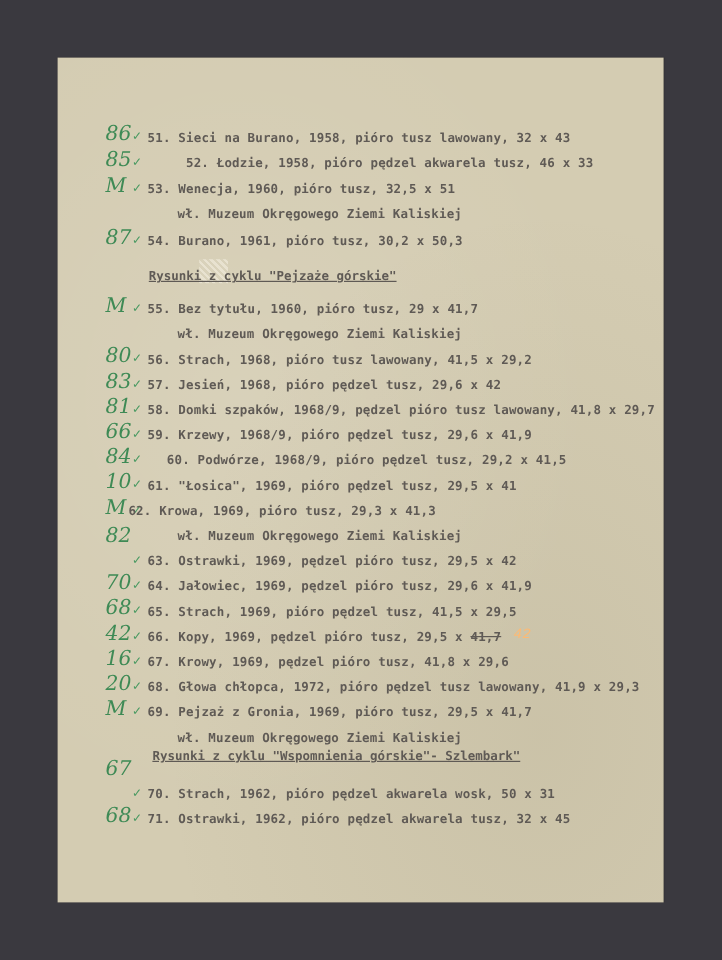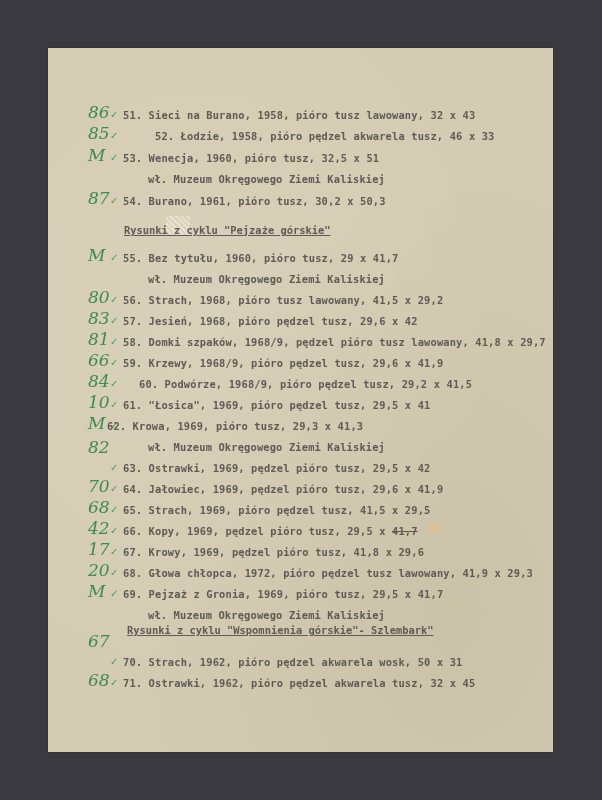--- a/index.html
+++ b/index.html
@@ -113,21 +113,21 @@
     <span class="hand" style="left: 88px; top: 478px;">70</span>
     <span class="check" style="left: 110px; top: 483px;">✓</span>
     <div class="line" style="left: 123px; top: 483px;">64. Jałowiec, 1969, pędzel pióro tusz, 29,6 x 41,9</div>
     <span class="hand" style="left: 88px; top: 499px;">68</span>
     <span class="check" style="left: 110px; top: 504px;">✓</span>
     <div class="line" style="left: 123px; top: 504px;">65. Strach, 1969, pióro pędzel tusz, 41,5 x 29,5</div>
     <span class="hand" style="left: 88px; top: 520px;">42</span>
     <span class="check" style="left: 110px; top: 525px;">✓</span>
     <span class="pencil" style="left: 428px; top: 522px;">42</span>
     <div class="line" style="left: 123px; top: 525px;"><span>66. Kopy, 1969, pędzel pióro tusz, 29,5 x </span><span class="strike">41,7</span></div>
-    <span class="hand" style="left: 88px; top: 541px;">17</span>
+    <span class="hand" style="left: 88px; top: 541px;">16</span>
     <span class="check" style="left: 110px; top: 546px;">✓</span>
     <div class="line" style="left: 123px; top: 546px;">67. Krowy, 1969, pędzel pióro tusz, 41,8 x 29,6</div>
     <span class="hand" style="left: 88px; top: 562px;">20</span>
     <span class="check" style="left: 110px; top: 567px;">✓</span>
     <div class="line" style="left: 123px; top: 567px;">68. Głowa chłopca, 1972, pióro pędzel tusz lawowany, 41,9 x 29,3</div>
     <span class="hand" style="left: 88px; top: 583px;">M</span>
     <span class="check" style="left: 110px; top: 588px;">✓</span>
     <div class="line" style="left: 123px; top: 588px;">69. Pejzaż z Gronia, 1969, pióro tusz, 29,5 x 41,7</div>
     <div class="line" style="left: 148px; top: 609px;">wł. Muzeum Okręgowego Ziemi Kaliskiej</div>
     <div class="heading" style="left: 127px; top: 624px;">Rysunki z cyklu "Wspomnienia górskie"- Szlembark"</div>

